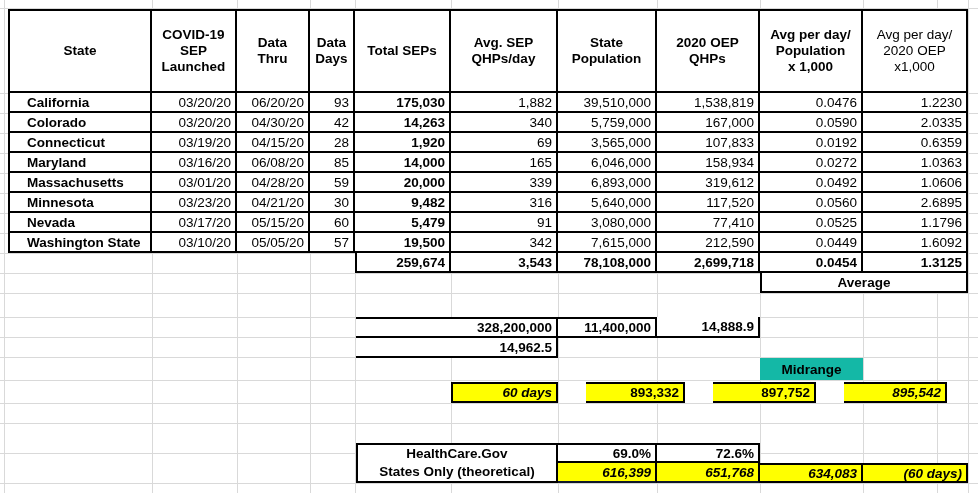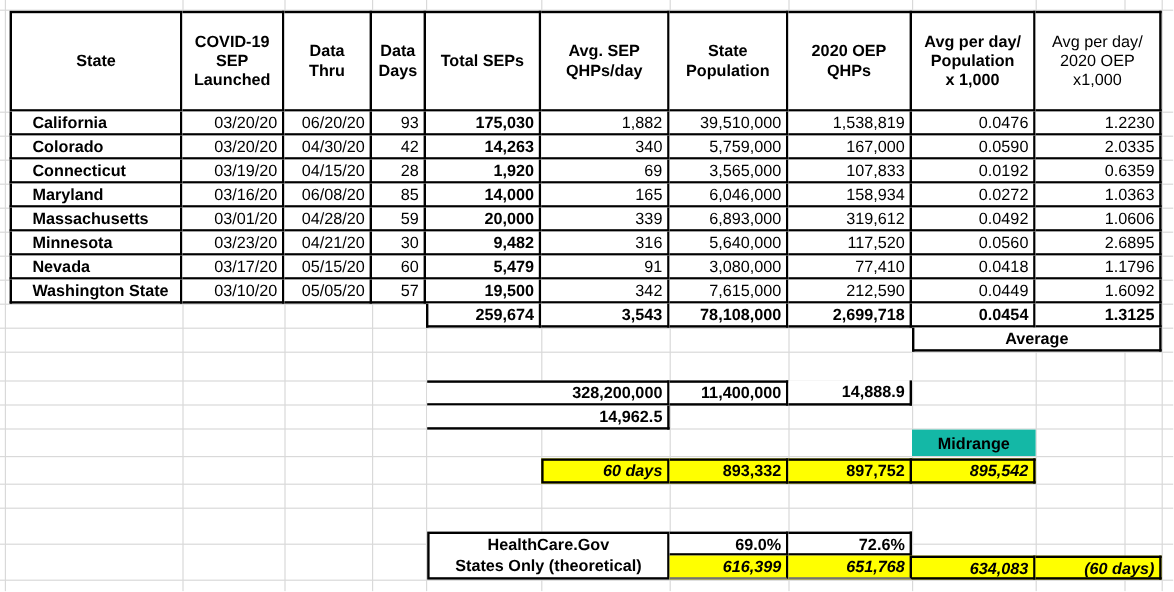--- a/index.html
+++ b/index.html
@@ -43,32 +43,32 @@
                grid-template-columns:202px 99px 103px;grid-template-rows:21px 20px;}
   #nationalBox .cell{font-weight:700;}
   #natLabel{grid-row:1/3;border:2px solid #000;}
   .nat-r1{border-top:2px solid #000;border-right:2px solid #000;border-bottom:2px solid #000;}
   .nat-r2{border-right:2px solid #000;border-bottom:2px solid #000;}
 
   
   #midrangeLabel{position:absolute;left:760px;top:358px;width:103px;height:22px;background:#14b8a6;
                  display:flex;align-items:center;justify-content:center;font-weight:700;font-size:13.5px;}
   #yellowRow{position:absolute;left:451px;top:382px;display:grid;
-             grid-template-columns:107px 99px 103px 103px;height:21px;}
+             grid-template-columns:107px 99px 103px 103px;height:21px;gap:28px;}
   #yellowRow .cell{border-top:2px solid #000;border-bottom:2px solid #000;border-right:2px solid #000;
                    background:#FFFF00;font-weight:700;}
   #yellowRow .first{border-left:2px solid #000;}
 
   
   #bottomBox1{position:absolute;left:356px;top:443px;display:grid;
               grid-template-columns:202px 99px 103px;grid-template-rows:20px 20px;}
   #hcLabel{grid-row:1/3;border:2px solid #000;flex-direction:column;justify-content:flex-start;
            font-weight:700;text-align:center;line-height:18px;}
   .hc-r1{border-top:2px solid #000;border-right:2px solid #000;border-bottom:2px solid #000;font-weight:700;}
-  .hc-r2{border-right:2px solid #000;border-bottom:2px solid #737373;}
+  .hc-r2{border-right:2px solid #000;border-bottom:2px solid #0f172a;}
   #bottomBox2{position:absolute;left:760px;top:463px;display:grid;grid-template-columns:103px 105px;height:20px;}
   #bottomBox2 .cell{border-top:2px solid #000;border-right:2px solid #000;border-bottom:2px solid #000;}
 </style>
 </head>
 <body>
 
 <div id="sheet">
 
   <div id="gridlines">
       <div class="vline" style="left: 4px;"></div>
@@ -204,21 +204,21 @@
         </div>
         <div class="grow">
           <div class="cell tl bold first">Nevada</div>
           <div class="cell tr">03/17/20</div>
           <div class="cell tr">05/15/20</div>
           <div class="cell tr">60</div>
           <div class="cell tr bold">5,479</div>
           <div class="cell tr">91</div>
           <div class="cell tr">3,080,000</div>
           <div class="cell tr">77,410</div>
-          <div class="cell tr">0.0418</div>
+          <div class="cell tr">0.0525</div>
           <div class="cell tr">1.1796</div>
         </div>
         <div class="grow">
           <div class="cell tl bold first">Washington State</div>
           <div class="cell tr">03/10/20</div>
           <div class="cell tr">05/05/20</div>
           <div class="cell tr">57</div>
           <div class="cell tr bold">19,500</div>
           <div class="cell tr">342</div>
           <div class="cell tr">7,615,000</div>

